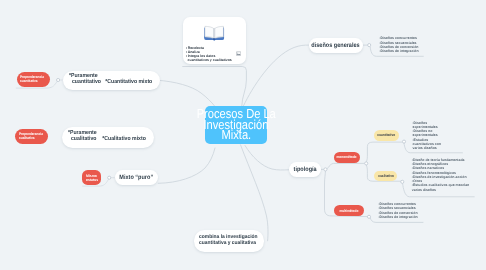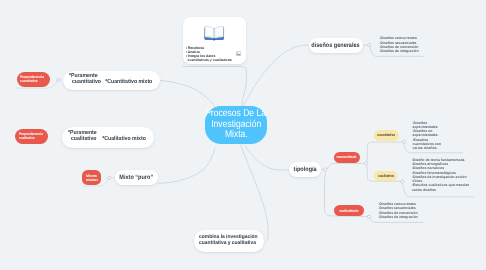--- a/index.html
+++ b/index.html
@@ -9,21 +9,21 @@
   #stage{position:relative;width:486px;height:270px;background:#eff3f6;}
   svg.links{position:absolute;left:0;top:0;width:486px;height:270px;}
   .node{position:absolute;box-sizing:border-box;display:flex;align-items:center;
         justify-content:center;text-align:center;}
   .pill{border-radius:999px;}
   .white{background:#fff;color:#32404c;box-shadow:0 1px 2.5px rgba(90,110,125,.18);}
   .red{background:#e9584c;color:#fff;}
   .yellow{background:#f9e6a8;color:#40454a;}
 
   #center{left:205px;top:106px;width:62px;height:38px;background:#4fc3fc;color:#fff;
-          border-radius:16px;font-size:10px;line-height:10.9px;letter-spacing:0px;
+          border-radius:5px;font-size:13px;line-height:10.9px;letter-spacing:0px;
           flex-direction:column;}
   #center span{display:block;transform:scaleX(.855);transform-origin:center;white-space:nowrap;}
 
   #imgcard{position:absolute;left:182.5px;top:17px;width:63px;height:47px;background:#fff;
            border-radius:7px;box-shadow:0 1px 2.5px rgba(90,110,125,.18);}
   #book{position:absolute;left:20.9px;top:6.4px;width:22.4px;height:17.5px;}
   .cardbul{position:absolute;left:3.5px;top:28.6px;font-size:3.5px;line-height:4.1px;
            color:#39434d;font-weight:700;white-space:nowrap;letter-spacing:-.02px;}
   .cardbul b{font-weight:700;margin-right:.55px;font-size:3.2px;}
   #imgbadge{position:absolute;left:53.4px;top:34.2px;width:5.2px;height:5.2px;}

